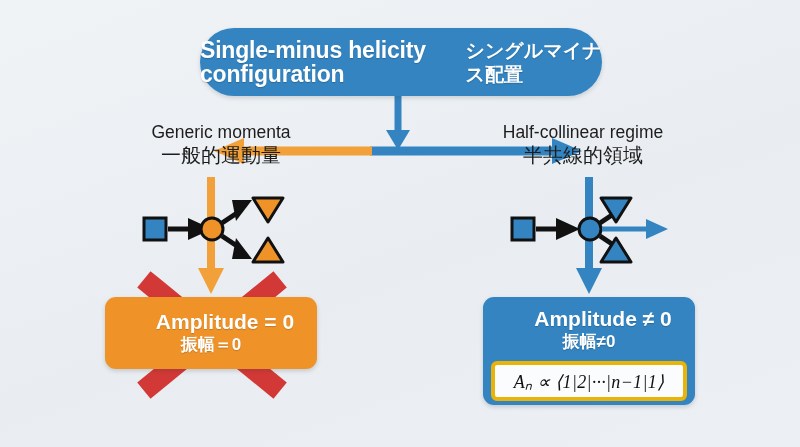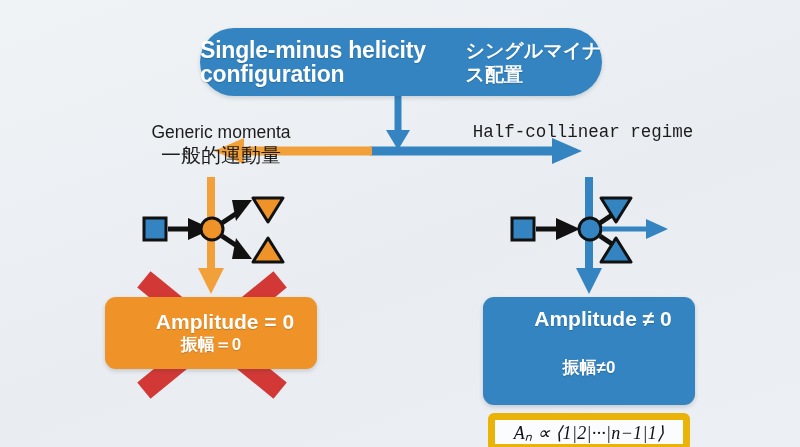--- a/index.html
+++ b/index.html
@@ -70,21 +70,21 @@
     font-weight: normal;
     display: block;
   }
   .branch-label .ja {
     font-size: 20px;
     font-weight: normal;
     display: block;
     margin-top: 1px;
   }
   #label-left  { left: 116px; top: 122px; width: 210px; }
-  #label-right { left: 472px; top: 122px; width: 222px; font-family: Liberation Mono, monospace; }
+  #label-right { left: 472px; top: 122px; width: 222px; }
 
   
   .result-box {
     position: absolute;
     border-radius: 11px;
     box-shadow: 0 2px 4px rgba(40,60,80,.20);
     display: flex;
     flex-direction: column;
     align-items: center;
     color: #ffffff;
@@ -99,42 +99,41 @@
   }
   #box-right {
     left: 483px;
     top: 297px;
     width: 212px;
     height: 108px;
     background: #3384c0;
     justify-content: flex-start;
     padding-top: 10px;
     box-sizing: border-box;
-    gap: 26px;
   }
   .res-en {
     font-size: 21px;
     font-weight: bold;
     line-height: 1.15;
     text-shadow: 0 1px 1px rgba(0,0,0,.18);
     margin-left: 28px;
   }
   .res-ja {
     font-size: 17px;
     font-weight: bold;
     line-height: 1.2;
     margin-top: 1px;
     text-shadow: 0 1px 1px rgba(0,0,0,.18);
   }
   .formula-chip {
     margin-top: 8px;
     width: 188px;
     height: 32px;
     background: #fbfcfd;
-    border: 7px solid #eab308;
+    border: 4px solid #eab308;
     border-radius: 6px;
     display: flex;
     align-items: center;
     justify-content: center;
     color: #111;
     font-family: "Liberation Serif", serif;
     font-size: 18px;
     font-style: italic;
     letter-spacing: 0.3px;
     white-space: nowrap;
@@ -217,20 +216,21 @@
     <div class="title-ja">シングルマイナス配置</div>
   </div>
 
   <div id="label-left" class="branch-label">
     <span class="en">Generic momenta</span>
     <span class="ja">一般的運動量</span>
   </div>
 
   <div id="label-right" class="branch-label">
     <span class="en">Half-collinear regime</span>
+    <span class="ja">半共線的領域</span>
   </div>
 
   <div id="box-left" class="result-box">
     <div class="res-en">Amplitude = 0</div>
     <div class="res-ja">振幅＝0</div>
   </div>
 
   <div id="box-right" class="result-box">
     <div class="res-en">Amplitude ≠ 0</div>
     <div class="res-ja">振幅≠0</div>

